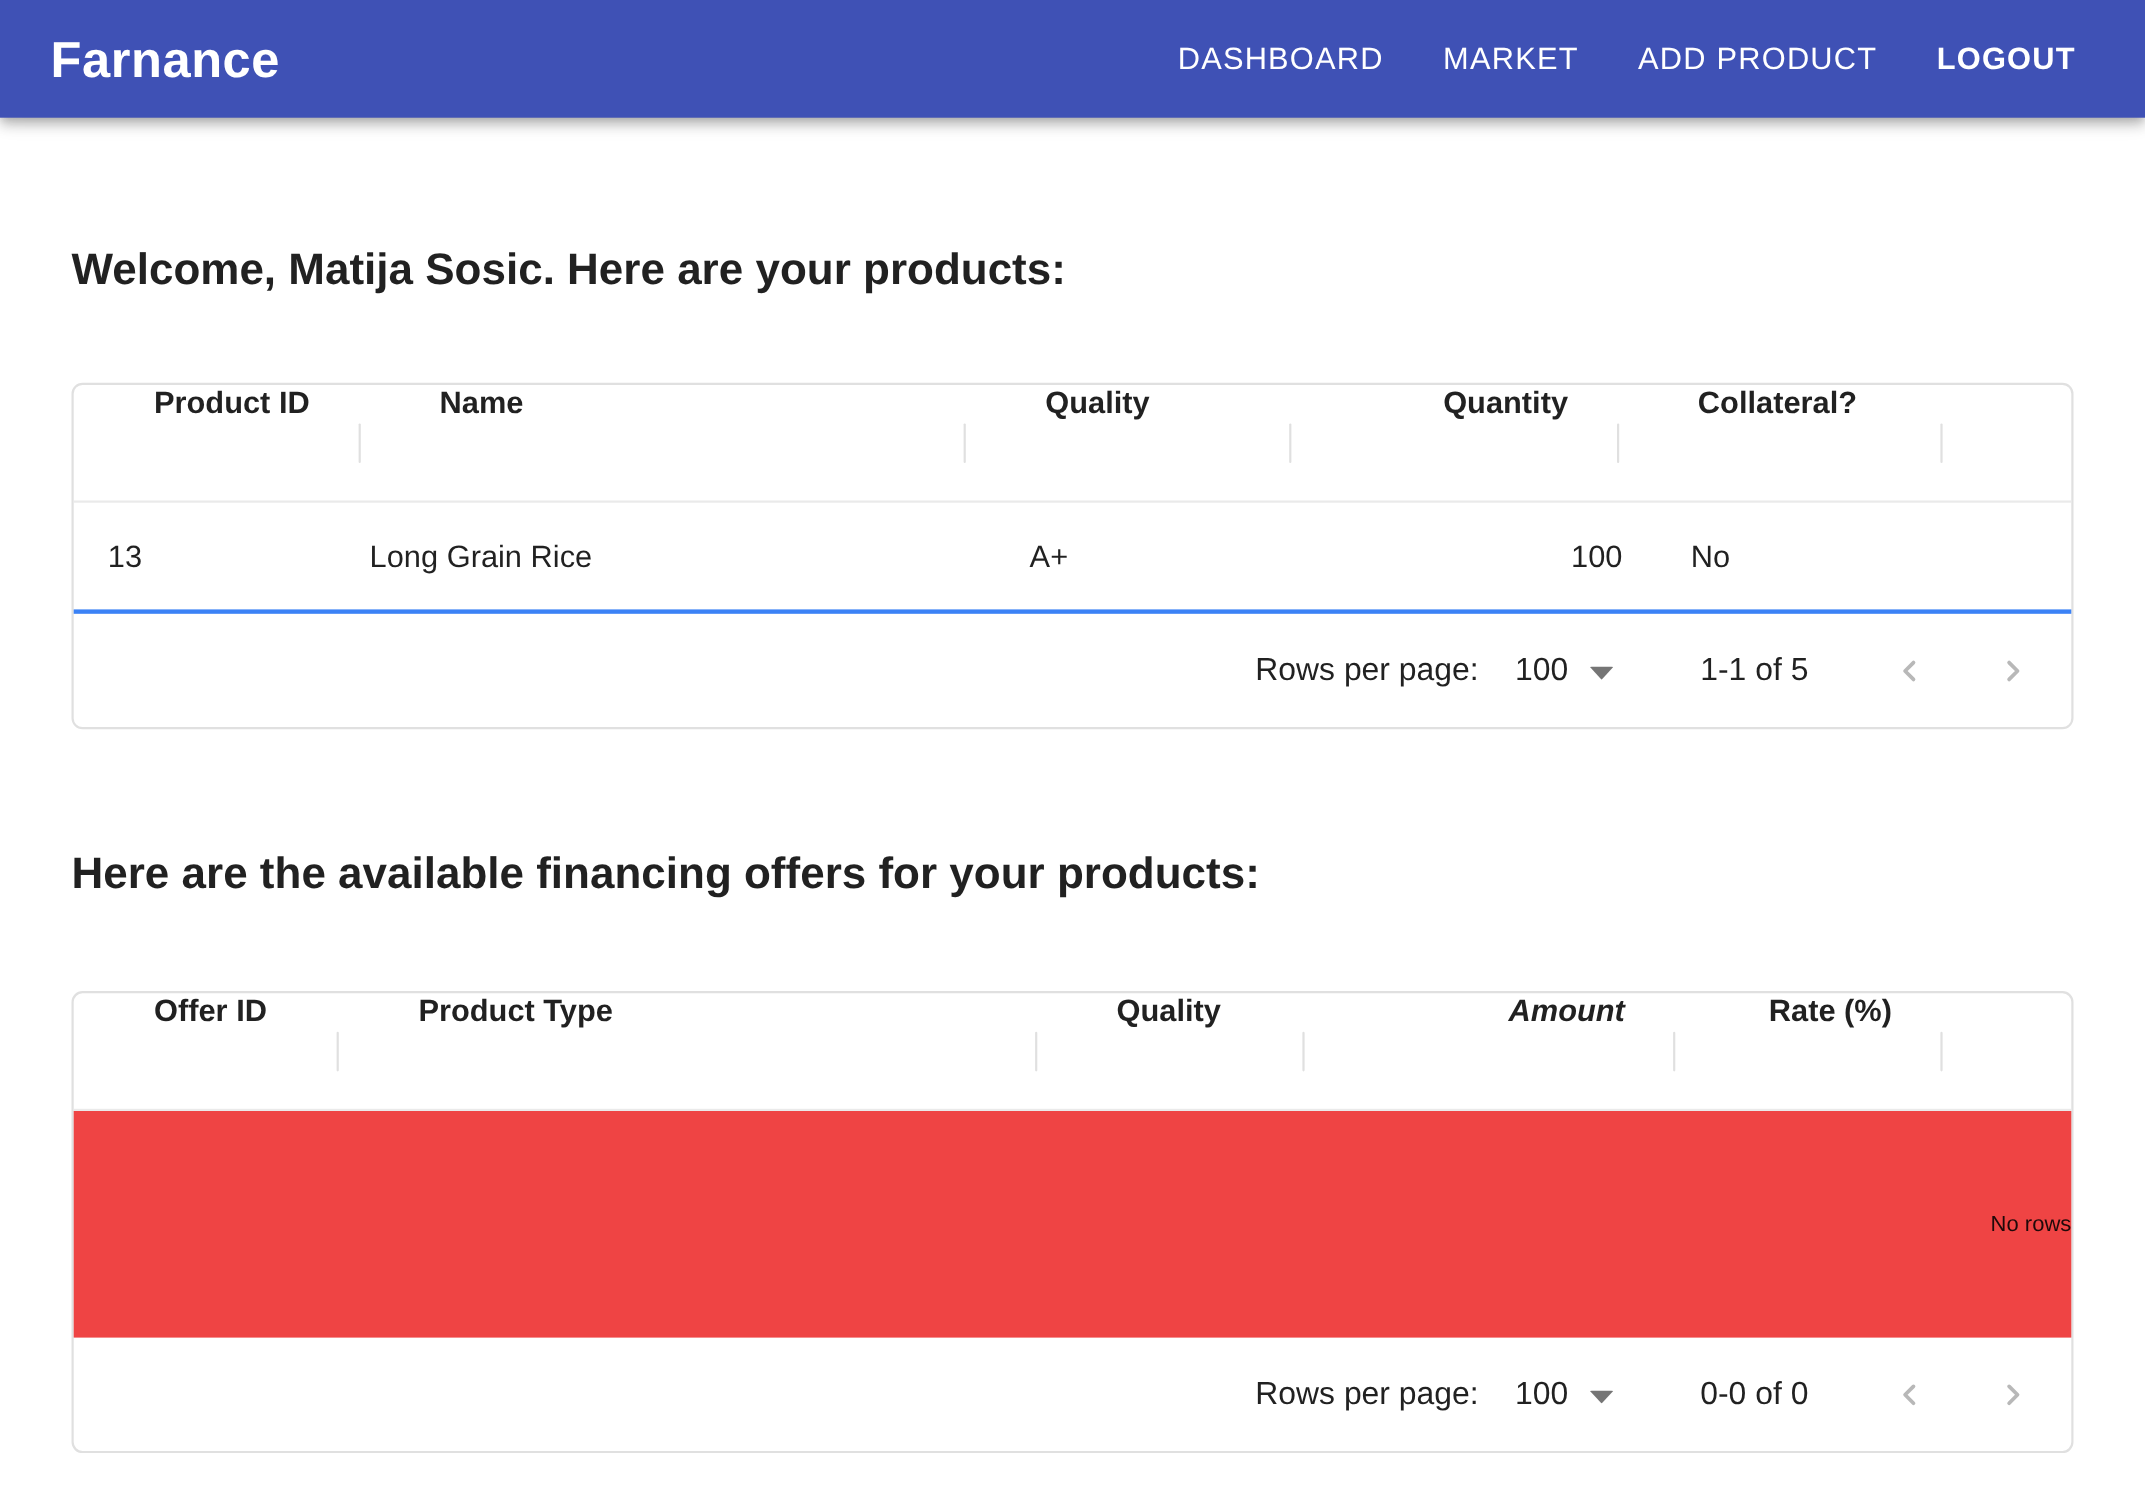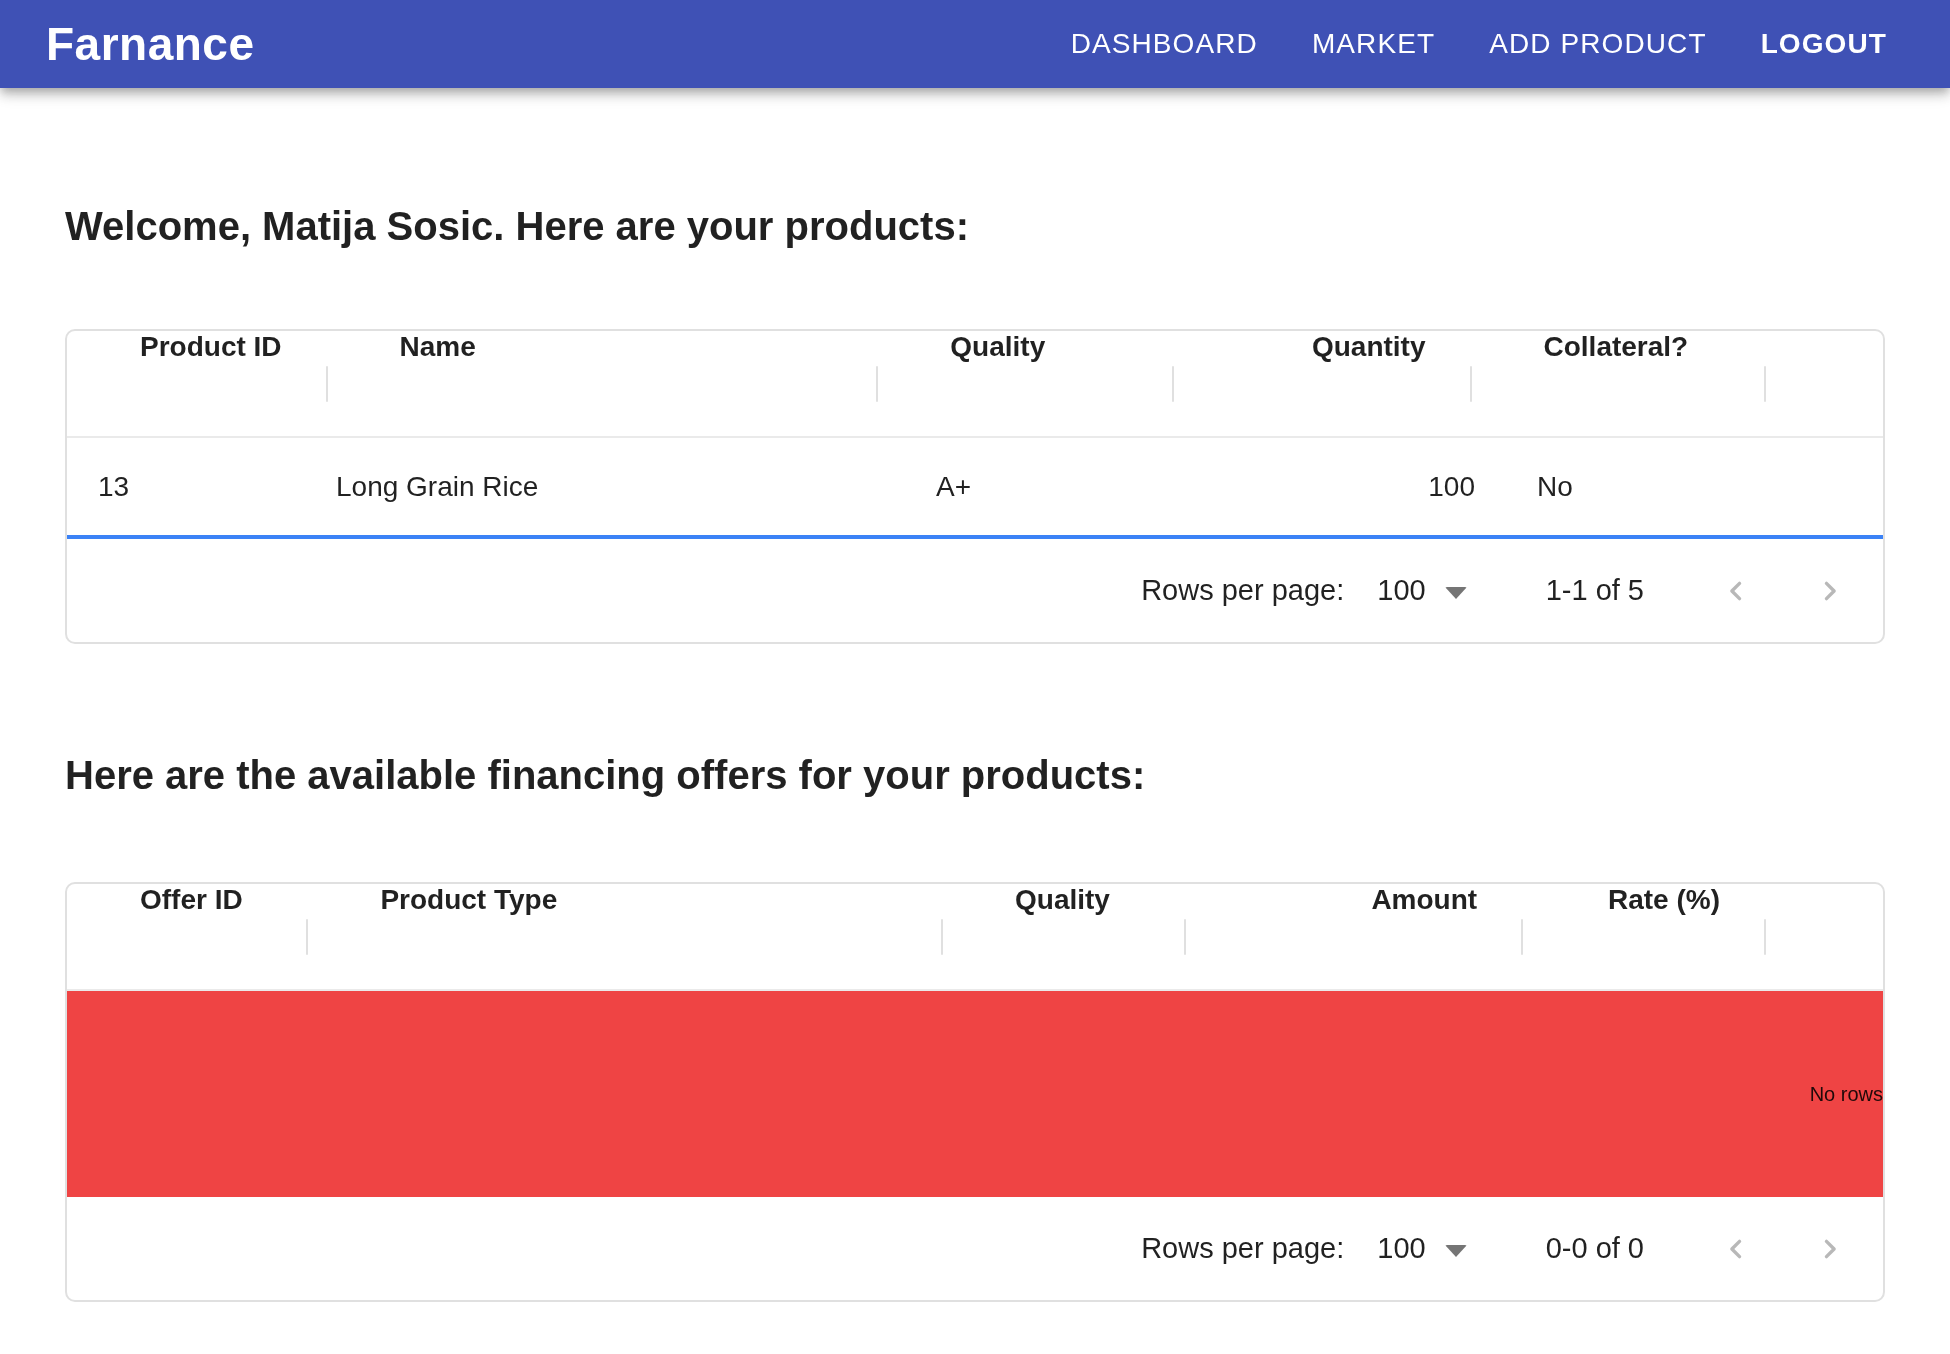--- a/index.html
+++ b/index.html
@@ -7,21 +7,21 @@
   body {
     width: 1950px; height: 1354px;
     background: #ffffff;
     font-family: "Liberation Sans", sans-serif;
     color: rgba(0,0,0,0.87);
     overflow: hidden;
   }
 
   
   .navbar {
-    height: 88px;
+    height: 107px;
     background: #3f51b5;
     display: flex; align-items: center; justify-content: space-between;
     padding: 0 47px 0 46px;
     box-shadow: 0 4px 8px -2px rgba(0,0,0,0.2),
                 0 8px 10px 0 rgba(0,0,0,0.14),
                 0 2px 20px 0 rgba(0,0,0,0.12);
     position: relative; z-index: 5;
   }
   .brand {
     color: #ffffff; font-size: 46px; font-weight: 700;
@@ -84,21 +84,21 @@
     display: flex; align-items: center;
     padding: 0 31px; white-space: nowrap;
   }
   .cell.right { justify-content: flex-end; }
 
   
   .t1-c0 { width: 238px; } .t1-c1 { width: 600px; } .t1-c2 { width: 300px; }
   .t1-c3 { width: 301px; } .t1-c4 { width: 298px; }
   
   .t2-c0 { width: 239px; } .t2-c1 { width: 719px; } .t2-c2 { width: 242px; }
-  .t2-c3 { width: 357px; } .t2-c4 { width: 242px; }
+  .t2-c3 { width: 357px; font-style: italic; } .t2-c4 { width: 242px; }
 
   .rows-area-empty {
     height: 206px; background: #ef4444;
     display: flex; align-items: center; justify-content: flex-end;
     font-size: 20px; color: rgba(0,0,0,0.87);
   }
 
   .grid-footer {
     display: flex; align-items: center; justify-content: flex-end;
     height: 103px; padding-right: 4px;

